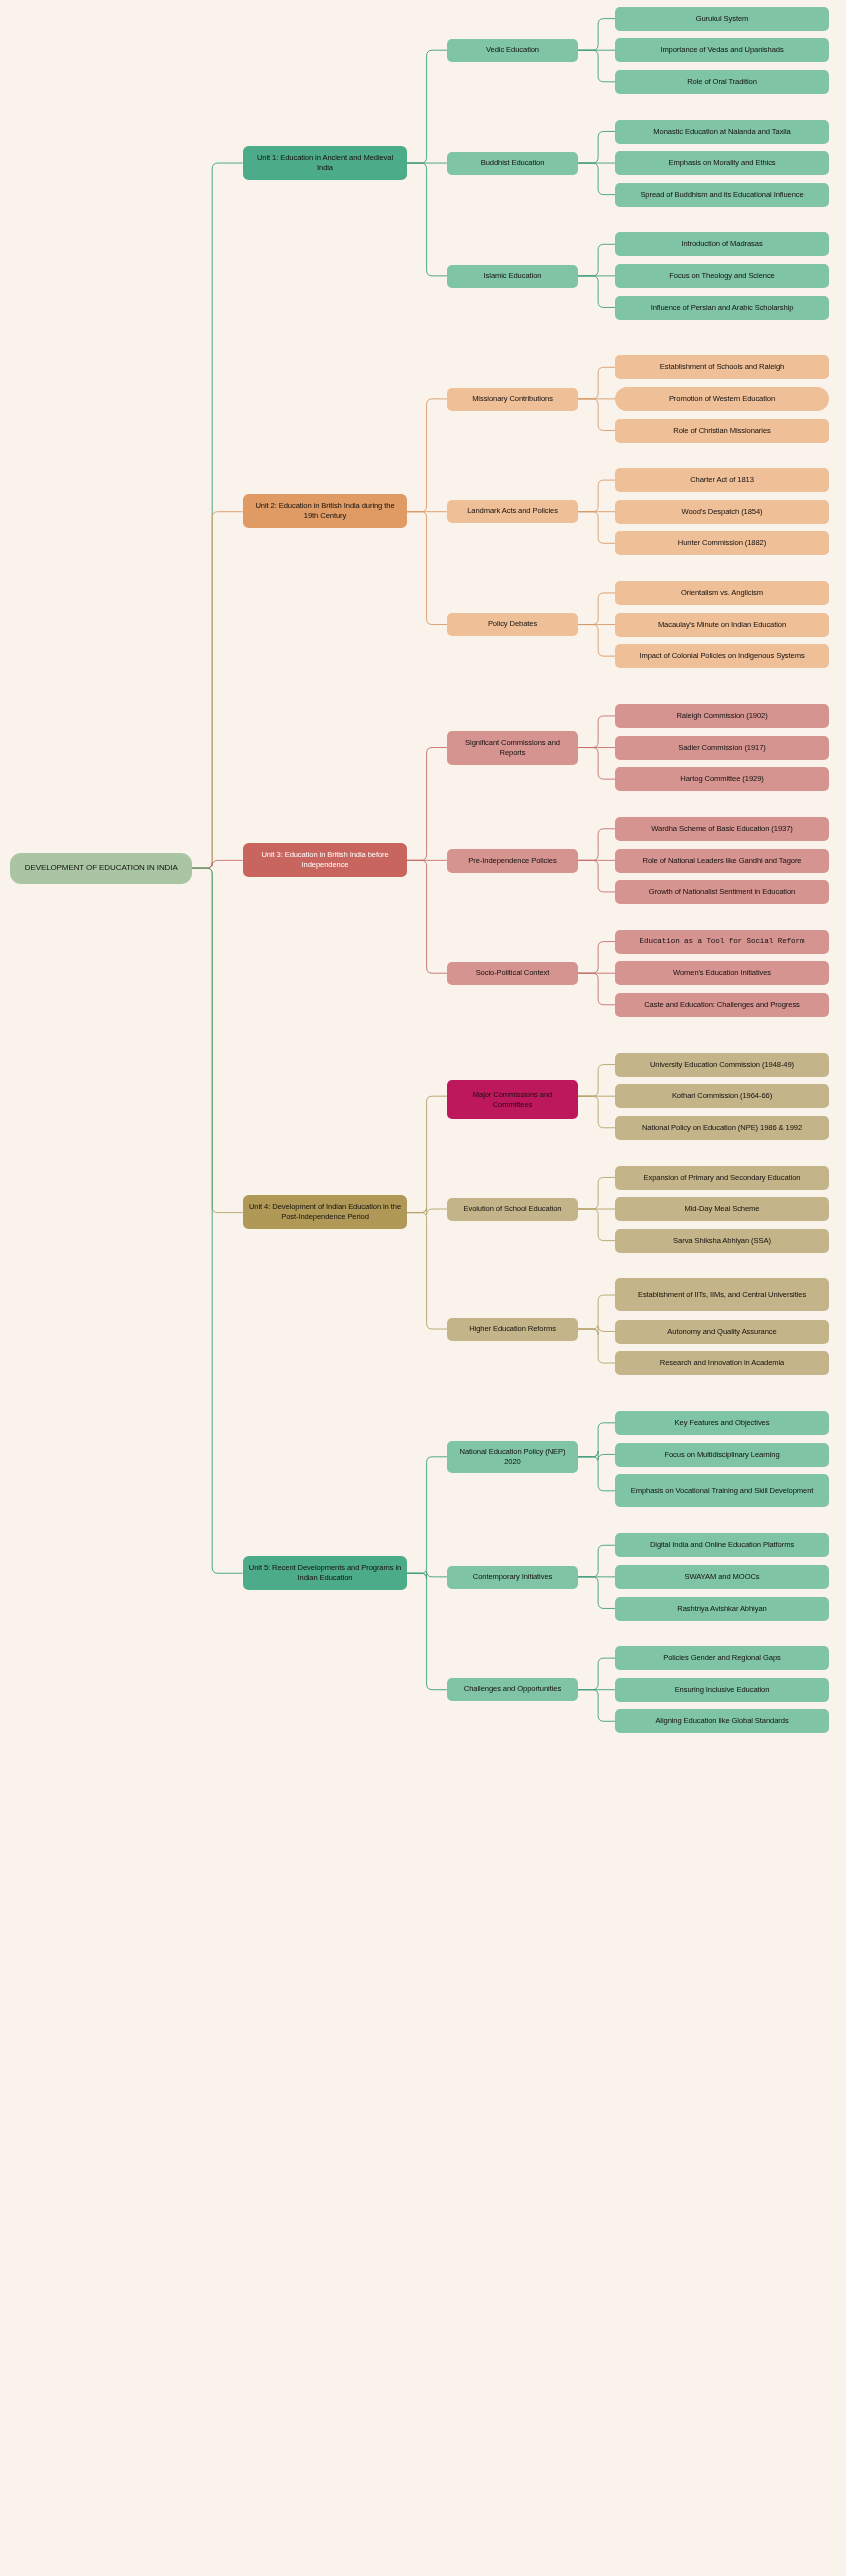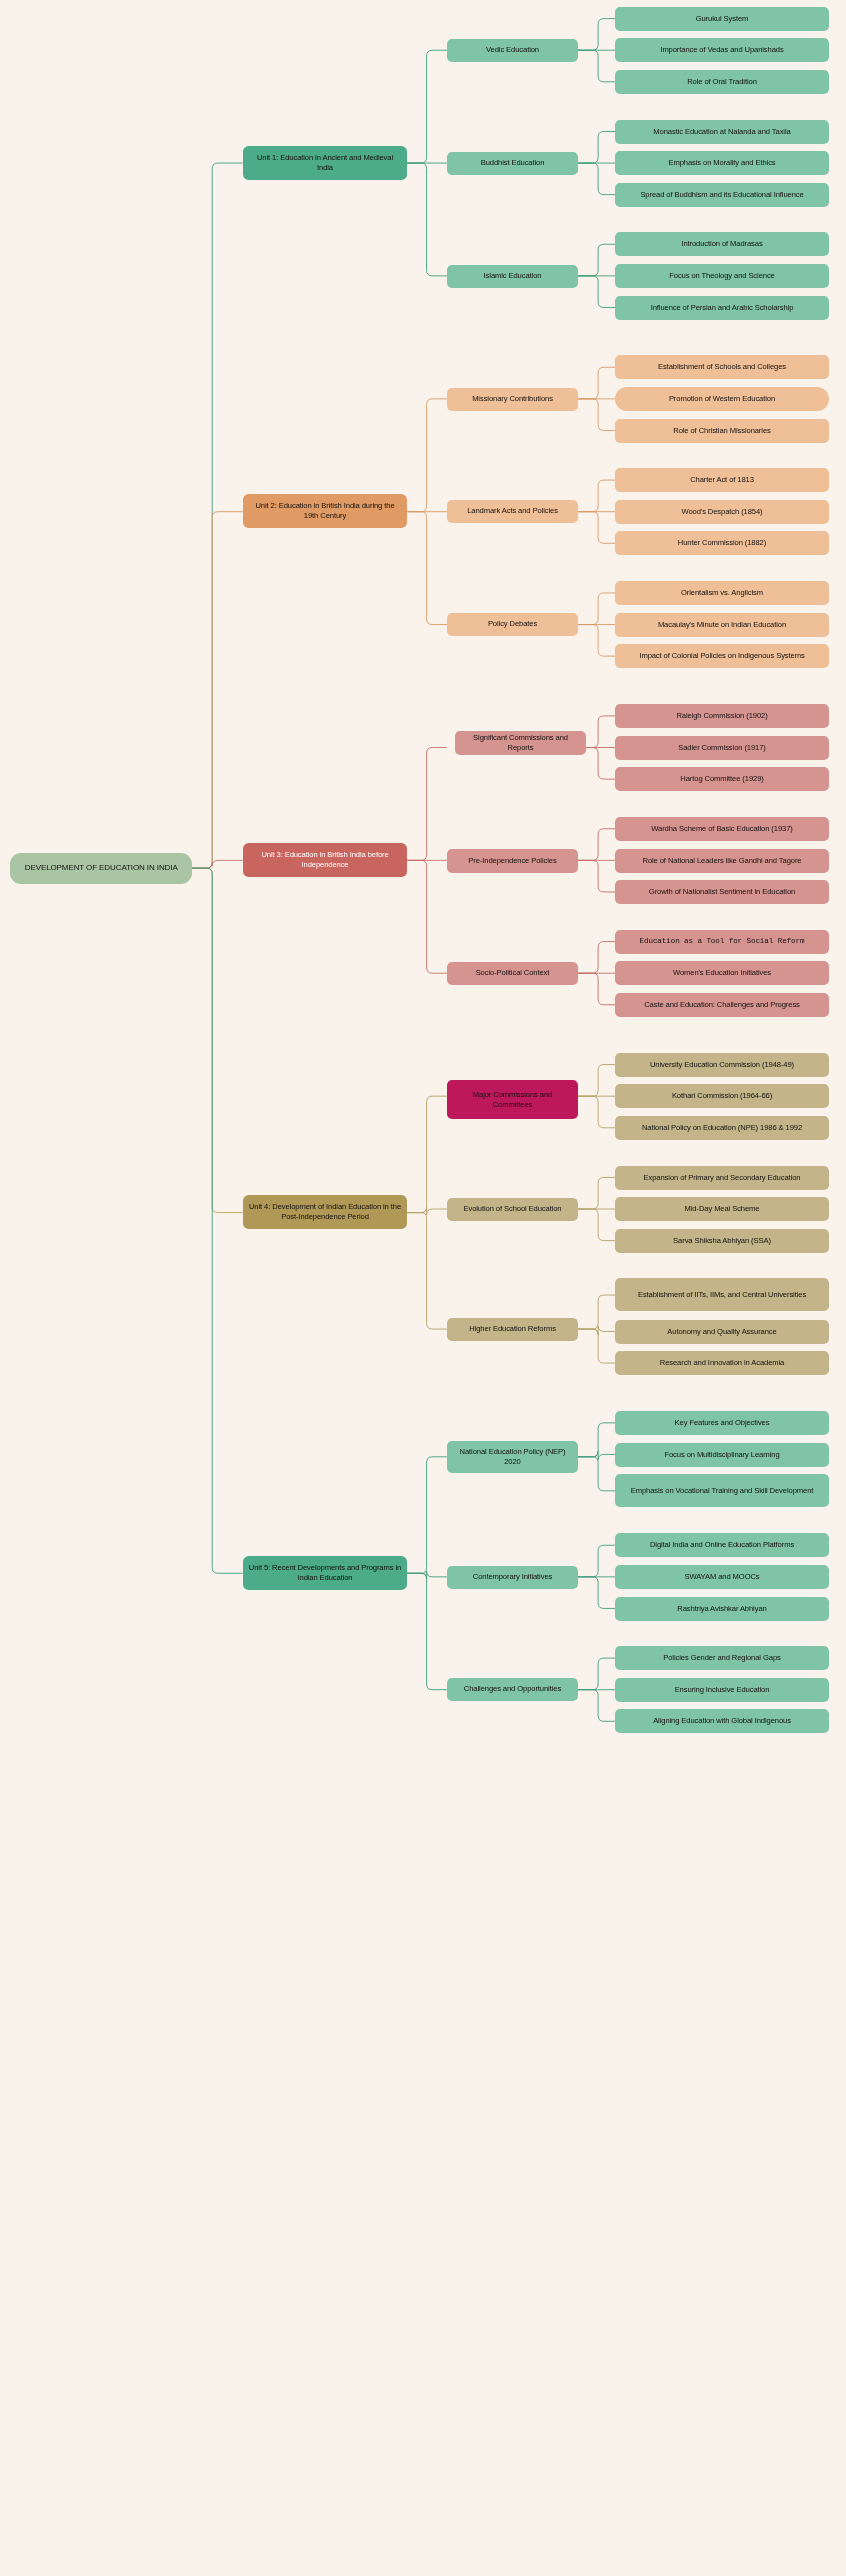--- a/index.html
+++ b/index.html
@@ -123,37 +123,37 @@
     <div class="node child" style="left: 447px; top: 39px; width: 131px; height: 22.6px; background: rgb(127, 196, 165); font-size: 7.6px;">Vedic Education</div>
     <div class="node leaf" style="left: 615px; top: 120px; width: 214px; height: 24px; background: rgb(127, 196, 165); font-size: 7.6px;">Monastic Education at Nalanda and Taxila</div>
     <div class="node leaf" style="left: 615px; top: 151px; width: 214px; height: 24px; background: rgb(127, 196, 165); font-size: 7.6px;">Emphasis on Morality and Ethics</div>
     <div class="node leaf" style="left: 615px; top: 183px; width: 214px; height: 24px; background: rgb(127, 196, 165); font-size: 7.6px;">Spread of Buddhism and its Educational Influence</div>
     <div class="node child" style="left: 447px; top: 152px; width: 131px; height: 22.6px; background: rgb(127, 196, 165); font-size: 7.6px;">Buddhist Education</div>
     <div class="node leaf" style="left: 615px; top: 232px; width: 214px; height: 24px; background: rgb(127, 196, 165); font-size: 7.6px;">Introduction of Madrasas</div>
     <div class="node leaf" style="left: 615px; top: 264px; width: 214px; height: 24px; background: rgb(127, 196, 165); font-size: 7.6px;">Focus on Theology and Science</div>
     <div class="node leaf" style="left: 615px; top: 296px; width: 214px; height: 24px; background: rgb(127, 196, 165); font-size: 7.6px;">Influence of Persian and Arabic Scholarship</div>
     <div class="node child" style="left: 447px; top: 265px; width: 131px; height: 22.6px; background: rgb(127, 196, 165); font-size: 7.6px;">Islamic Education</div>
     <div class="node unit" style="left: 243px; top: 146px; width: 164px; height: 34px; background: rgb(76, 171, 136); color: rgb(20, 17, 15); font-size: 7.6px;">Unit 1: Education in Ancient and Medieval India</div>
-    <div class="node leaf" style="left: 615px; top: 355px; width: 214px; height: 24px; background: rgb(239, 191, 151); font-size: 7.6px;">Establishment of Schools and Colleges</div>
+    <div class="node leaf" style="left: 615px; top: 355px; width: 214px; height: 24px; background: rgb(239, 191, 151); font-size: 7.6px;">Establishment of Schools and Raleigh</div>
     <div class="node leaf" style="left: 615px; top: 387px; width: 214px; height: 24px; background: rgb(239, 191, 151); font-size: 7.6px; border-radius: 12px;">Promotion of Western Education</div>
     <div class="node leaf" style="left: 615px; top: 419px; width: 214px; height: 24px; background: rgb(239, 191, 151); font-size: 7.6px;">Role of Christian Missionaries</div>
     <div class="node child" style="left: 447px; top: 388px; width: 131px; height: 22.6px; background: rgb(239, 191, 151); font-size: 7.6px;">Missionary Contributions</div>
     <div class="node leaf" style="left: 615px; top: 468px; width: 214px; height: 24px; background: rgb(239, 191, 151); font-size: 7.6px;">Charter Act of 1813</div>
     <div class="node leaf" style="left: 615px; top: 500px; width: 214px; height: 24px; background: rgb(239, 191, 151); font-size: 7.6px;">Wood's Despatch (1854)</div>
     <div class="node leaf" style="left: 615px; top: 531px; width: 214px; height: 24px; background: rgb(239, 191, 151); font-size: 7.6px;">Hunter Commission (1882)</div>
     <div class="node child" style="left: 447px; top: 500px; width: 131px; height: 22.6px; background: rgb(239, 191, 151); font-size: 7.6px;">Landmark Acts and Policies</div>
     <div class="node leaf" style="left: 615px; top: 581px; width: 214px; height: 24px; background: rgb(239, 191, 151); font-size: 7.6px;">Orientalism vs. Anglicism</div>
     <div class="node leaf" style="left: 615px; top: 613px; width: 214px; height: 24px; background: rgb(239, 191, 151); font-size: 7.6px;">Macaulay's Minute on Indian Education</div>
     <div class="node leaf" style="left: 615px; top: 644px; width: 214px; height: 24px; background: rgb(239, 191, 151); font-size: 7.6px;">Impact of Colonial Policies on Indigenous Systems</div>
     <div class="node child" style="left: 447px; top: 613px; width: 131px; height: 22.6px; background: rgb(239, 191, 151); font-size: 7.6px;">Policy Debates</div>
     <div class="node unit" style="left: 243px; top: 494px; width: 164px; height: 34px; background: rgb(224, 154, 99); color: rgb(20, 17, 15); font-size: 7.6px;">Unit 2: Education in British India during the 19th Century</div>
     <div class="node leaf" style="left: 615px; top: 704px; width: 214px; height: 24px; background: rgb(214, 148, 144); font-size: 7.6px;">Raleigh Commission (1902)</div>
     <div class="node leaf" style="left: 615px; top: 736px; width: 214px; height: 24px; background: rgb(214, 148, 144); font-size: 7.6px;">Sadler Commission (1917)</div>
     <div class="node leaf" style="left: 615px; top: 767px; width: 214px; height: 24px; background: rgb(214, 148, 144); font-size: 7.6px;">Hartog Committee (1929)</div>
-    <div class="node child" style="left: 447px; top: 731px; width: 131px; height: 24px; background: rgb(214, 148, 144); font-size: 7.6px; margin-left: 8px;">Significant Commissions and Reports</div>
+    <div class="node child" style="left: 447px; top: 731px; width: 131px; height: 34px; background: rgb(214, 148, 144); font-size: 7.6px;">Significant Commissions and Reports</div>
     <div class="node leaf" style="left: 615px; top: 817px; width: 214px; height: 24px; background: rgb(214, 148, 144); font-size: 7.6px;">Wardha Scheme of Basic Education (1937)</div>
     <div class="node leaf" style="left: 615px; top: 849px; width: 214px; height: 24px; background: rgb(214, 148, 144); font-size: 7.6px;">Role of National Leaders like Gandhi and Tagore</div>
     <div class="node leaf" style="left: 615px; top: 880px; width: 214px; height: 24px; background: rgb(214, 148, 144); font-size: 7.6px;">Growth of Nationalist Sentiment in Education</div>
     <div class="node child" style="left: 447px; top: 849px; width: 131px; height: 24px; background: rgb(214, 148, 144); font-size: 7.6px;">Pre-Independence Policies</div>
     <div class="node leaf" style="left: 615px; top: 930px; width: 214px; height: 24px; background: rgb(214, 148, 144); font-size: 7.6px; font-family: Liberation Mono, monospace;">Education as a Tool for Social Reform</div>
     <div class="node leaf" style="left: 615px; top: 961px; width: 214px; height: 24px; background: rgb(214, 148, 144); font-size: 7.6px;">Women's Education Initiatives</div>
     <div class="node leaf" style="left: 615px; top: 993px; width: 214px; height: 24px; background: rgb(214, 148, 144); font-size: 7.6px;">Caste and Education: Challenges and Progress</div>
     <div class="node child" style="left: 447px; top: 962px; width: 131px; height: 22.6px; background: rgb(214, 148, 144); font-size: 7.6px;">Socio-Political Context</div>
     <div class="node unit white-text" style="left: 243px; top: 843px; width: 164px; height: 34px; background: rgb(200, 101, 94); color: rgb(255, 255, 255); font-size: 7.6px;">Unit 3: Education in British India before Independence</div>
     <div class="node leaf" style="left: 615px; top: 1053px; width: 214px; height: 24px; background: rgb(196, 180, 137); font-size: 7.6px;">University Education Commission (1948-49)</div>
@@ -172,18 +172,18 @@
     <div class="node leaf" style="left: 615px; top: 1411px; width: 214px; height: 24px; background: rgb(127, 196, 165); font-size: 7.6px;">Key Features and Objectives</div>
     <div class="node leaf" style="left: 615px; top: 1443px; width: 214px; height: 24px; background: rgb(127, 196, 165); font-size: 7.6px;">Focus on Multidisciplinary Learning</div>
     <div class="node leaf" style="left: 615px; top: 1474px; width: 214px; height: 33px; background: rgb(127, 196, 165); font-size: 7.6px;">Emphasis on Vocational Training and Skill Development</div>
     <div class="node child" style="left: 447px; top: 1441px; width: 131px; height: 32px; background: rgb(127, 196, 165); font-size: 7.6px;">National Education Policy (NEP) 2020</div>
     <div class="node leaf" style="left: 615px; top: 1533px; width: 214px; height: 24px; background: rgb(127, 196, 165); font-size: 7.6px;">Digital India and Online Education Platforms</div>
     <div class="node leaf" style="left: 615px; top: 1565px; width: 214px; height: 24px; background: rgb(127, 196, 165); font-size: 7.6px;">SWAYAM and MOOCs</div>
     <div class="node leaf" style="left: 615px; top: 1597px; width: 214px; height: 24px; background: rgb(127, 196, 165); font-size: 7.6px;">Rashtriya Avishkar Abhiyan</div>
     <div class="node child" style="left: 447px; top: 1566px; width: 131px; height: 22.6px; background: rgb(127, 196, 165); font-size: 7.6px;">Contemporary Initiatives</div>
     <div class="node leaf" style="left: 615px; top: 1646px; width: 214px; height: 24px; background: rgb(127, 196, 165); font-size: 7.6px;">Policies Gender and Regional Gaps</div>
     <div class="node leaf" style="left: 615px; top: 1678px; width: 214px; height: 24px; background: rgb(127, 196, 165); font-size: 7.6px;">Ensuring Inclusive Education</div>
-    <div class="node leaf" style="left: 615px; top: 1709px; width: 214px; height: 24px; background: rgb(127, 196, 165); font-size: 7.6px;">Aligning Education with Global Indigenous</div>
+    <div class="node leaf" style="left: 615px; top: 1709px; width: 214px; height: 24px; background: rgb(127, 196, 165); font-size: 7.6px;">Aligning Education like Global Standards</div>
     <div class="node child" style="left: 447px; top: 1678px; width: 131px; height: 22.6px; background: rgb(127, 196, 165); font-size: 7.6px;">Challenges and Opportunities</div>
     <div class="node unit" style="left: 243px; top: 1556px; width: 164px; height: 34px; background: rgb(76, 171, 136); color: rgb(20, 17, 15); font-size: 7.6px;">Unit 5: Recent Developments and Programs in Indian Education</div>
     <div class="node root" style="left: 10.2px; top: 853px; width: 182px; height: 30.5px; background: rgb(169, 197, 163); color: rgb(20, 17, 15); font-size: 8px;">DEVELOPMENT OF EDUCATION IN INDIA</div>
   </div>
 
 
 </body></html>

